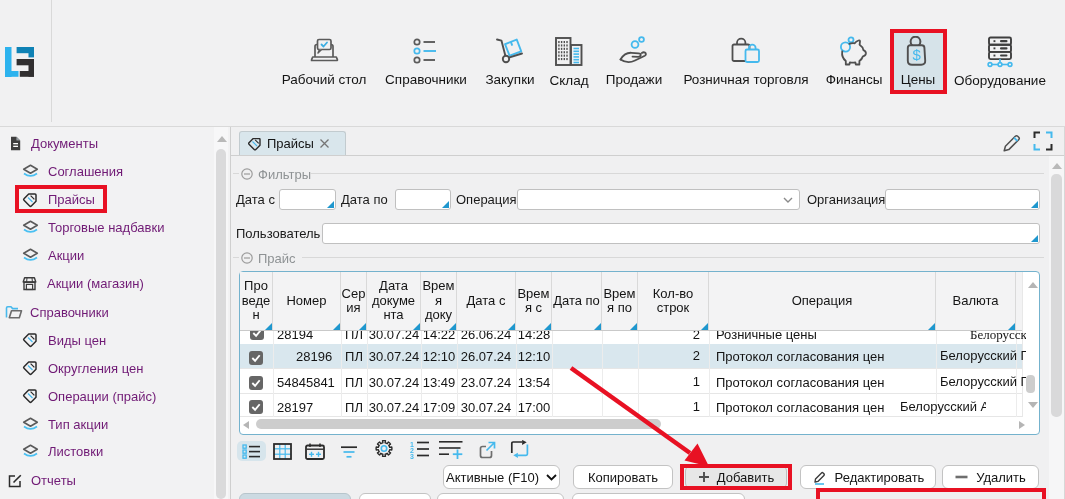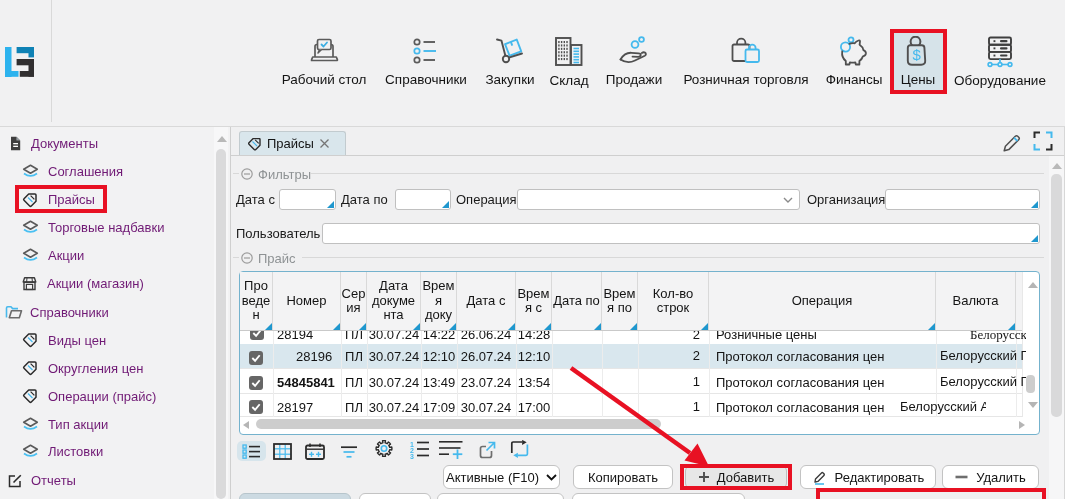--- a/index.html
+++ b/index.html
@@ -422,21 +422,21 @@
   <div class="cell" style="left:534px;top:344px;height:24px;line-height:26px;transform:translateX(-50%);">12:10</div>
   <div class="cell" style="left:677px;top:344px;width:23px;height:24px;line-height:24px;text-align:right;">2</div>
   <div class="cell" style="left:716px;top:344px;height:24px;line-height:26px;">Протокол согласования цен</div>
   <div class="cell" style="left:940px;top:344px;width:86px;height:24px;line-height:24px;">Белорусский Г</div>
 
   <div class="chk" style="left:248.5px;top:375.5px;">
       <svg width="12" height="12" viewBox="0 0 13 13">
         <path d="M2.5 6.5 L5.5 9.5 L10.5 3.5" fill="none" stroke="#fff" stroke-width="2"></path>
       </svg>
     </div>
-  <div class="cell" style="left:277px;top:369px;height:26px;line-height:27px;font-weight:bold;">54845841</div>
+  <div class="cell" style="left:277px;top:369px;height:26px;line-height:27px;">54845841</div>
   <div class="cell" style="left:354px;top:369px;height:26px;line-height:27px;transform:translateX(-50%);">ПЛ</div>
   <div class="cell" style="left:394px;top:369px;height:26px;line-height:27px;transform:translateX(-50%);">30.07.24</div>
   <div class="cell" style="left:439px;top:369px;height:26px;line-height:27px;transform:translateX(-50%);">13:49</div>
   <div class="cell" style="left:486px;top:369px;height:26px;line-height:27px;transform:translateX(-50%);">23.07.24</div>
   <div class="cell" style="left:534px;top:369px;height:26px;line-height:27px;transform:translateX(-50%);">13:54</div>
   <div class="cell" style="left:677px;top:369px;width:23px;height:26px;line-height:26px;text-align:right;">1</div>
   <div class="cell" style="left:716px;top:369px;height:26px;line-height:27px;">Протокол согласования цен</div>
   <div class="cell" style="left:940px;top:369px;width:86px;height:26px;line-height:26px;">Белорусский Г</div>
 
   <div class="chk" style="left:248.5px;top:400px;">

